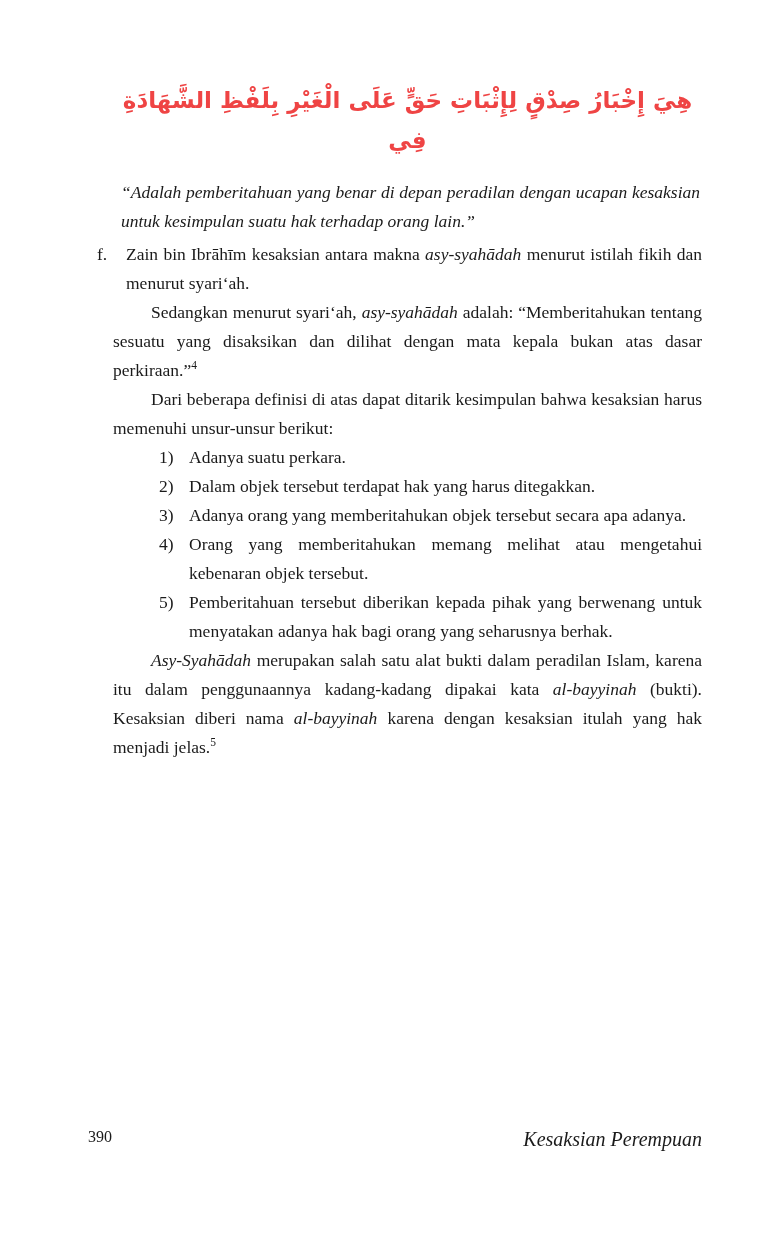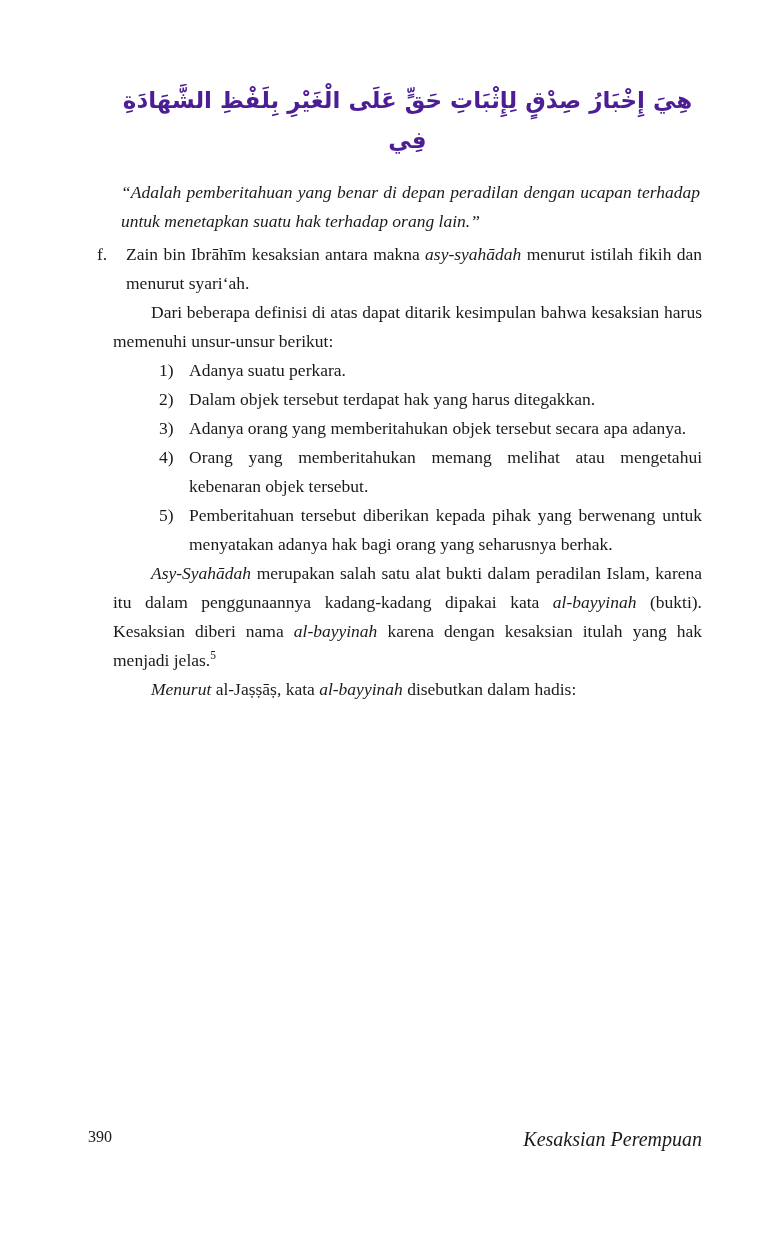--- a/index.html
+++ b/index.html
@@ -27,21 +27,21 @@
   
   .arabic-block {
     direction: rtl;
     text-align: center;
     font-family: "DejaVu Sans", sans-serif;
     font-weight: bold;
     font-size: 23px;
     line-height: 40px;
     letter-spacing: -1px;
     margin: 0 0 18px 0;
-    color: #4c1d95;
+    color: #ef4444;
   }
   .arabic-block .ar-line {
     display: block;
   }
   .arabic-block sup {
     font-size: 12px;
     font-family: "Liberation Serif", serif;
     letter-spacing: 0;
   }
   
@@ -110,28 +110,29 @@
 </head>
 <body>
 
 <div class="page">
   <div class="content">
 
     <div class="arabic-block">
       <span class="ar-line">هِيَ إِخْبَارُ صِدْقٍ لِإِثْبَاتِ حَقٍّ عَلَى الْغَيْرِ بِلَفْظِ الشَّهَادَةِ فِي</span>
     </div>
 
-    <p class="quote">“Adalah pemberitahuan yang benar di depan peradilan dengan ucapan terhadap untuk menetapkan suatu hak terhadap orang lain.”</p>
+    <p class="quote">“Adalah pemberitahuan yang benar di depan peradilan dengan ucapan kesaksian untuk kesimpulan suatu hak terhadap orang lain.”</p>
 
     <div class="f-item">
       <span class="marker">f.</span>
       <span class="f-text"><span>Zain bin Ibrāhīm kesaksian antara makna </span><em>asy-syahādah</em><span> menurut istilah fikih dan menurut syari‘ah.</span></span>
     </div>
 
 
+    <p class="para"><span>Sedangkan menurut syari‘ah, </span><em>asy-syahādah</em><span> adalah: “Memberitahukan tentang sesuatu yang disaksikan dan dilihat dengan mata kepala bukan atas dasar perkiraan.”</span><sup>4</sup></p>
 
     <p class="para">Dari beberapa definisi di atas dapat ditarik kesimpulan bahwa kesaksian harus memenuhi unsur-unsur berikut:</p>
 
     <div class="num-list">
       <div class="num-item">
         <span class="marker">1)</span>
         <span class="li-text">Adanya suatu perkara.</span>
       </div>
       <div class="num-item">
         <span class="marker">2)</span>
@@ -146,19 +147,18 @@
         <span class="li-text">Orang yang memberitahukan memang melihat atau mengetahui kebenaran objek tersebut.</span>
       </div>
       <div class="num-item">
         <span class="marker">5)</span>
         <span class="li-text">Pemberitahuan tersebut diberikan kepada pihak yang berwenang untuk menyatakan adanya hak bagi orang yang seharusnya berhak.</span>
       </div>
     </div>
 
     <p class="para"><em>Asy-Syahādah</em><span> merupakan salah satu alat bukti dalam peradilan Islam, karena itu dalam penggunaannya kadang-kadang dipakai kata </span><em>al-bayyinah</em><span> (bukti). Kesaksian diberi nama </span><em>al-bayyinah</em><span> karena dengan kesaksian itulah yang hak menjadi jelas.</span><sup>5</sup></p>
 
-    <p class="para"><em>Menurut</em><span> al-Jaṣṣāṣ, kata </span><em>al-bayyinah</em><span> disebutkan dalam hadis:</span></p>
 
   </div>
 
   <div class="footer-page-number">390</div>
   <div class="footer-running-title">Kesaksian Perempuan</div>
 </div>
 
 </body></html>

